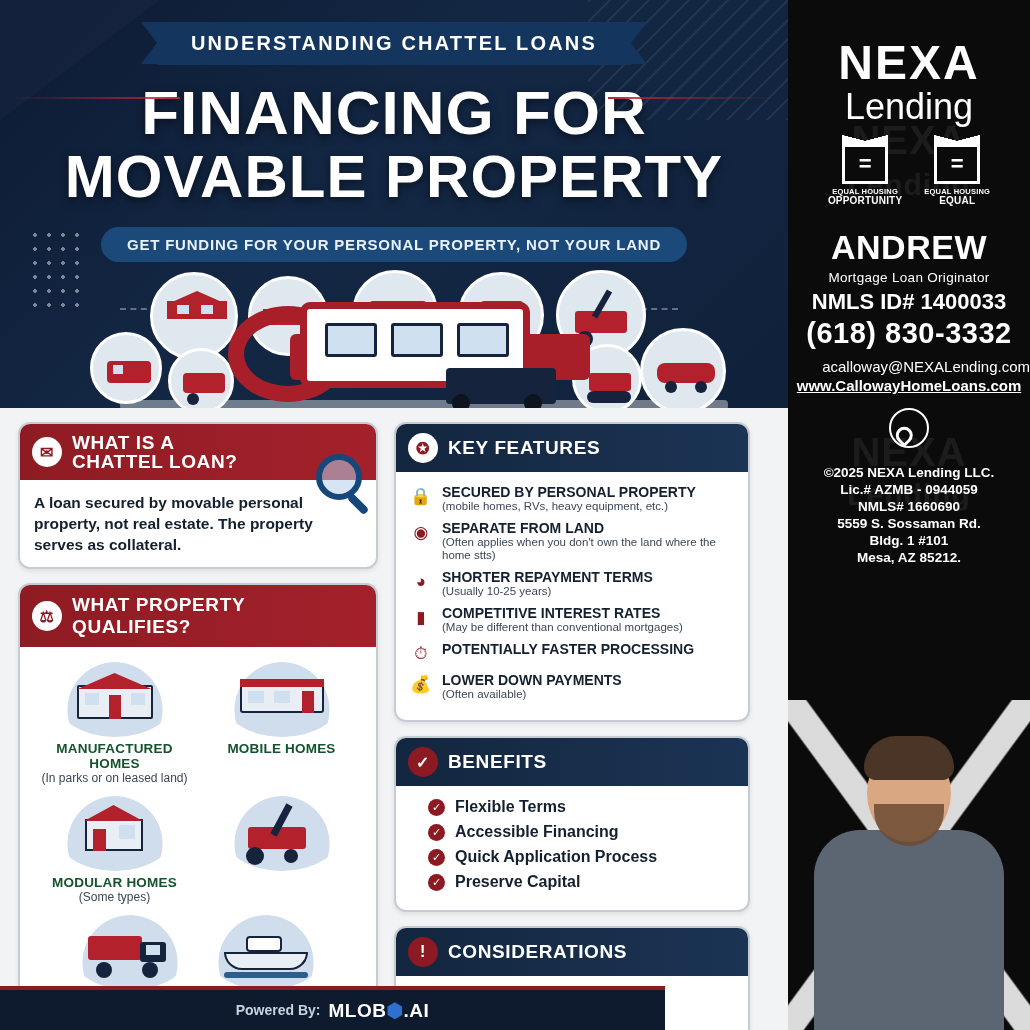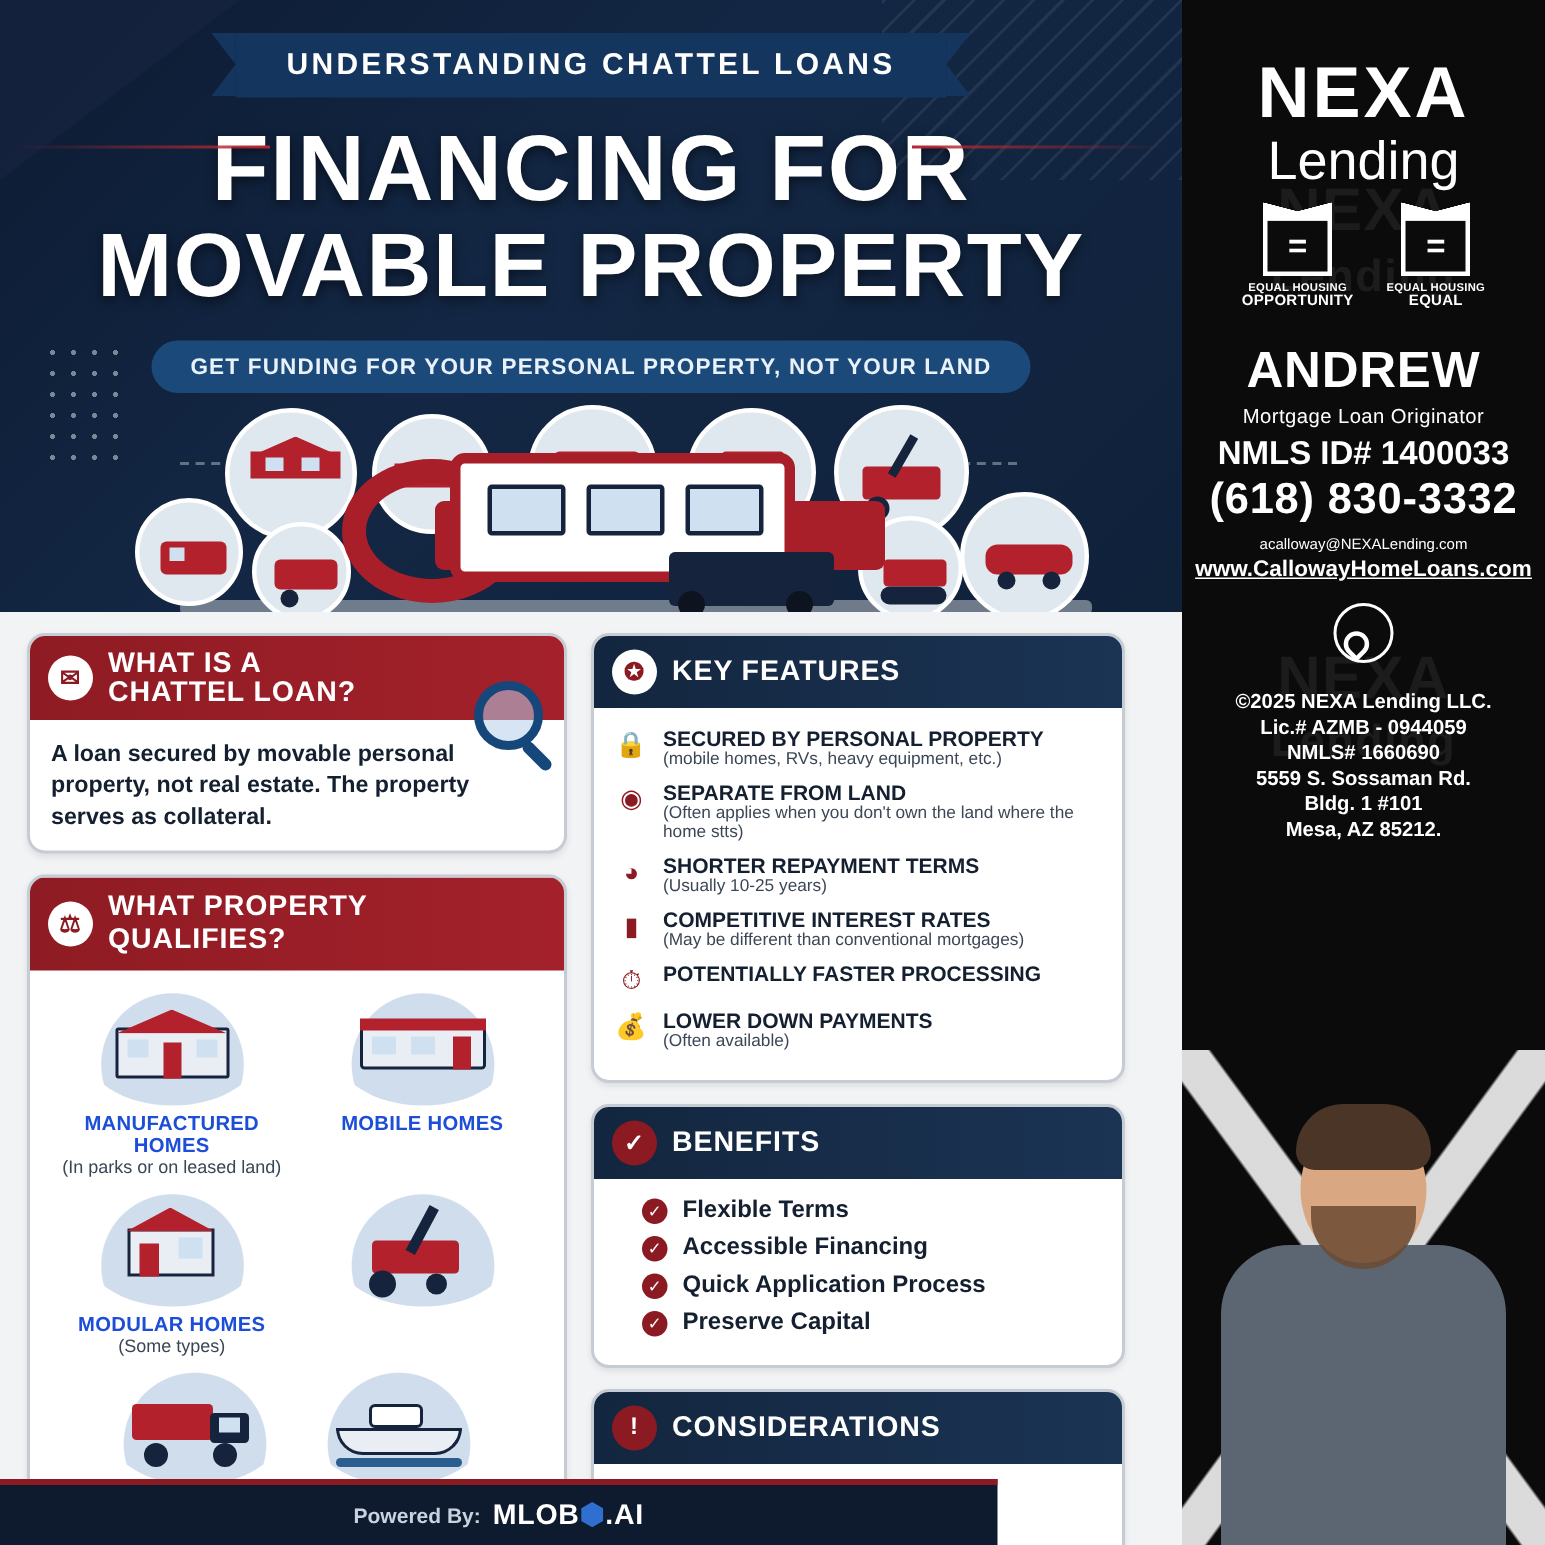--- a/index.html
+++ b/index.html
@@ -165,21 +165,21 @@
   }
 
   .qual-grid { display: grid; grid-template-columns: 1fr 1fr; gap: 8px 6px; }
   .qual-item { text-align: center; }
   .qual-art {
     width: 120px; height: 78px; margin: 0 auto 4px auto;
     border-radius: 50%;
     background: radial-gradient(circle at 50% 65%, #cfdded 0%, #cfdded 60%, transparent 61%);
     position: relative;
   }
-  .qual-title { font-size: 13.5px; font-weight: bold; color: #1d4ed8; letter-spacing: .2px; line-height: 15px; }
+  .qual-title { font-size: 13.5px; font-weight: bold; color: #14532d; letter-spacing: .2px; line-height: 15px; }
   .qual-sub { font-size: 12px; color: #3a4656; line-height: 14px; }
   .qual-wide { grid-column: 1 / span 2; }
 
   
   .kf-row { display: flex; gap: 10px; margin-bottom: 7px; align-items: flex-start; }
   .kf-ico {
     flex: 0 0 auto; width: 22px; height: 22px; margin-top: 2px;
     color: #8c1a22; font-size: 17px; text-align: center; line-height: 22px;
   }
   .kf-title { font-size: 14px; font-weight: bold; color: #14202f; line-height: 16px; }
@@ -247,21 +247,21 @@
   .eho-cap { font-size: 7.5px; font-weight: bold; line-height: 9px; letter-spacing: .2px; }
   .eho-cap b { font-size: 10px; display: block; }
 
   .agent-name {
     margin-top: 26px; text-align: center;
     font-size: 34px; font-weight: bold; line-height: 33px; letter-spacing: .5px;
   }
   .agent-role { text-align: center; font-size: 13.5px; margin-top: 6px; letter-spacing: .3px; }
   .nmls { text-align: center; font-size: 22px; font-weight: bold; margin-top: 4px; }
   .phone { text-align: center; font-size: 29px; font-weight: bold; margin-top: 2px; letter-spacing: .5px; }
-  .email { text-align: center; font-size: 10px; margin-top: 8px; }
+  .email { text-align: right; font-size: 15px; margin-top: 8px; }
   .website { text-align: center; font-size: 15px; font-weight: bold; margin-top: 2px; text-decoration: underline; }
 
   .pin-wrap { text-align: center; margin-top: 14px; }
   .pin {
     display: inline-block; width: 40px; height: 40px; border-radius: 50%;
     border: 2px solid #ffffff; position: relative;
   }
   .pin::after {
     content: ""; position: absolute; left: 50%; top: 50%; transform: translate(-50%,-60%);
     width: 11px; height: 11px; border: 3px solid #ffffff; border-radius: 50% 50% 50% 0;

